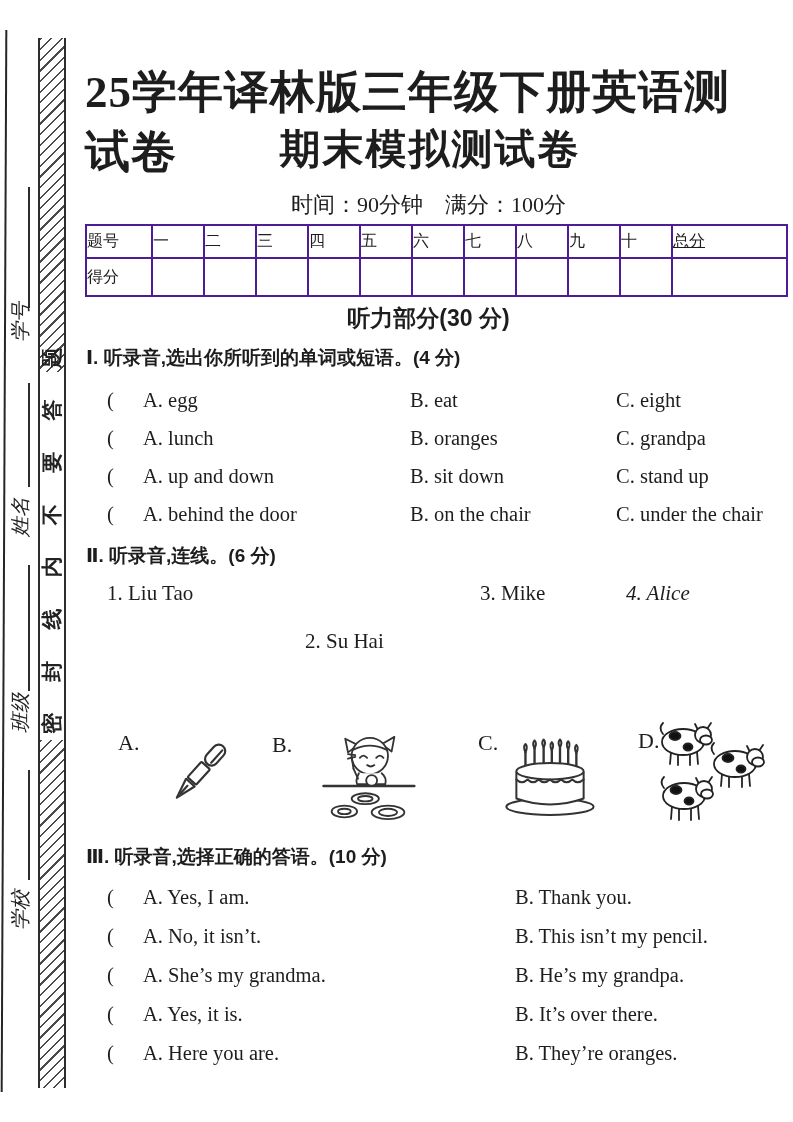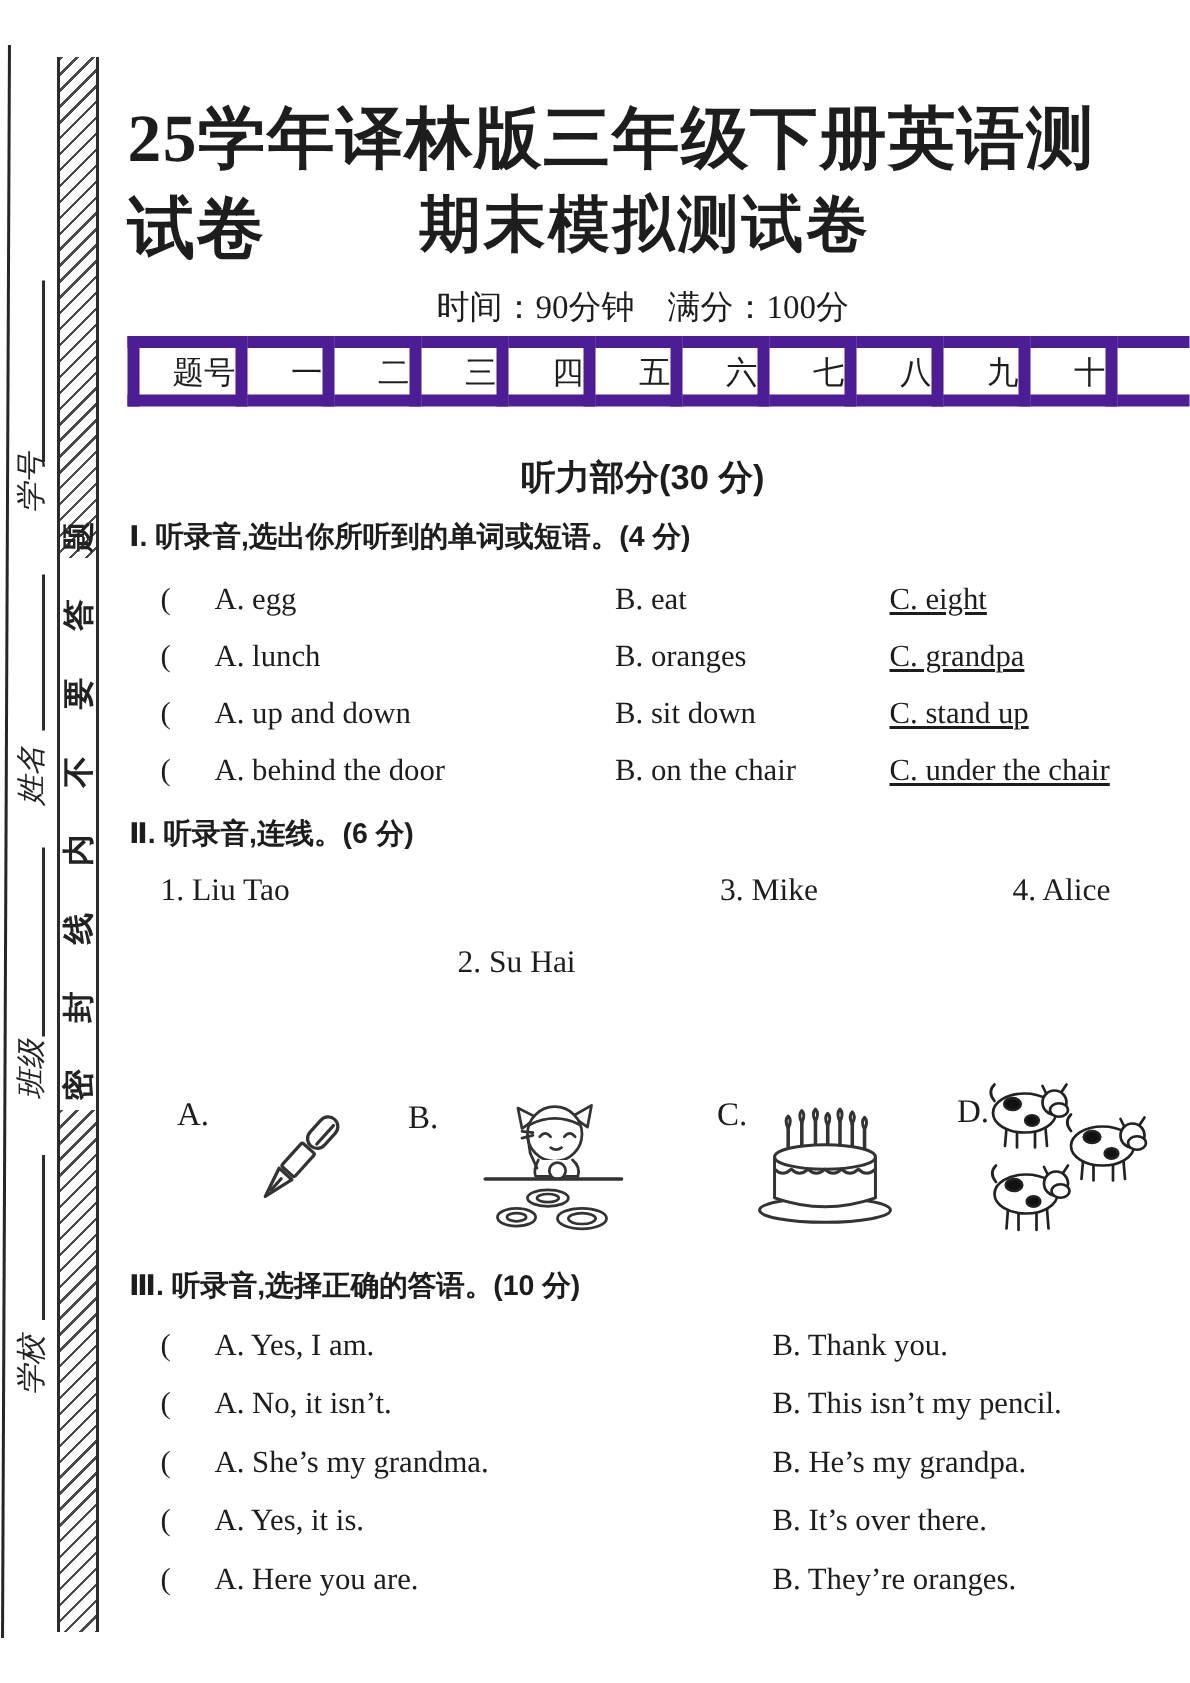--- a/index.html
+++ b/index.html
@@ -27,36 +27,36 @@
   .m-label{
     width:70px;height:24px;left:-16px;transform:rotate(-90deg);
     font-size:20px;font-style:italic;text-align:center;color:#222;white-space:nowrap;
   }
   
   .title1{left:85px;top:62px;width:690px;text-align:left;font-size:45px;font-weight:700;letter-spacing:1px;}
   .title2{left:85px;top:122px;width:690px;text-align:center;font-size:41px;font-weight:700;letter-spacing:2px;}
   .info-line{left:85px;top:190px;width:687px;text-align:center;font-size:22px;}
   
   table.score{left:85px;top:224px;width:687px;border-collapse:collapse;table-layout:fixed;position:absolute;}
-  table.score td{border:8px solid #4c1d95;text-align:right;font-size:21px;padding:0;}
+  table.score td{border:2px solid #4c1d95;text-align:left;font-size:16px;padding:0;}
   table.score tr.r1 td{height:31px;}
   table.score tr.r2 td{height:36px;}
   td.c-first{width:64px;} td.c-num{width:50px;} td.c-last{width:113px;text-decoration:underline;}
   
   .part-title{left:85px;top:303px;width:687px;text-align:center;font-size:23px;font-weight:700;
     font-family:"Liberation Sans","DejaVu Sans",sans-serif;}
   .sec-head{left:86px;font-size:19px;font-weight:700;font-family:"Liberation Sans","DejaVu Sans",sans-serif;white-space:nowrap;}
   .q-row{left:107px;height:26px;font-size:20.5px;white-space:nowrap;}
   .q-row span{position:absolute;top:0;}
   .s-paren{left:0;}
-  .s1-main{left:36px;} .s1-b{left:303px;} .s1-c{left:486px;text-decoration:underline;}
+  .s1-main{left:36px;} .s1-b{left:303px;} .s1-c{left:509px;}
   .s3-main{left:36px;} .s3-b{left:408px;}
   .names-row{left:107px;height:26px;font-size:21px;}
   .names-row span{position:absolute;top:0;white-space:nowrap;}
-  .n1{left:0;} .n2{left:198px;margin-top:48px;} .n3{left:373px;} .n4{left:568px;}
+  .n1{left:0;} .n2{left:198px;margin-top:48px;} .n3{left:373px;} .n4{left:519px;font-style:italic;}
   .pic-label{font-size:22px;}
   svg{position:absolute;overflow:visible;}
 </style>
 </head>
 <body>
 
 <div class="abs edge-line"></div>
 
 <div class="abs seal-band">
   <div class="hatch hatch-top"></div>
@@ -85,20 +85,34 @@
     <td class="c-num">二</td>
     <td class="c-num">三</td>
     <td class="c-num">四</td>
     <td class="c-num">五</td>
     <td class="c-num">六</td>
     <td class="c-num">七</td>
     <td class="c-num">八</td>
     <td class="c-num">九</td>
     <td class="c-num">十</td>
     <td class="c-last">总分</td>
+  </tr>
+  <tr class="r2">
+    <td>得分</td>
+    <td></td>
+        <td></td>
+    <td></td>
+        <td></td>
+    <td></td>
+        <td></td>
+    <td></td>
+        <td></td>
+    <td></td>
+        <td></td>
+    <td></td>
   </tr>
 </tbody>
   </table>
 
 <div class="abs part-title">听力部分(30 分)</div>
 
 <div class="abs sec-head" style="top:345px;">Ⅰ. 听录音,选出你所听到的单词或短语。(4 分)</div>
 <div class="abs q-row" style="top:389px;">
   <span class="s-paren">(</span>
   <span class="s1-main">A. egg</span>

